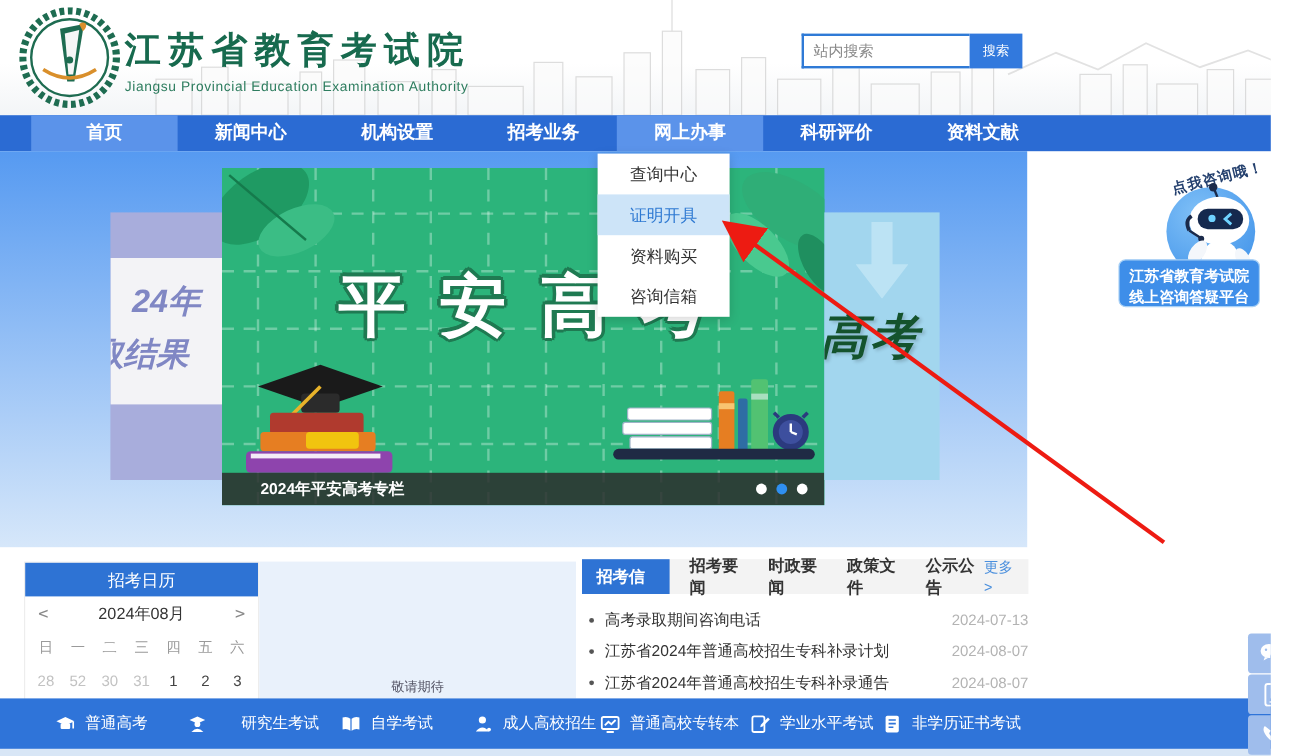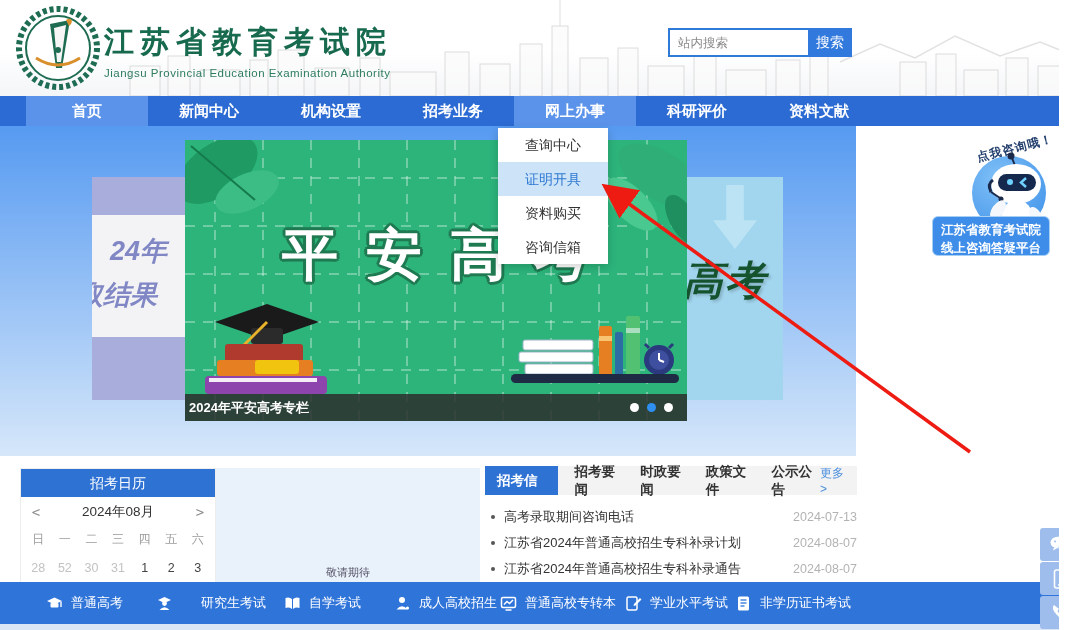--- a/index.html
+++ b/index.html
@@ -11,38 +11,38 @@
   
   .header { left:0; top:0; width:1080px; height:96px; background:linear-gradient(#ffffff 55%,#f3f5f7); }
   .sketch { left:0; top:0; width:1080px; height:96px; opacity:.7; }
   .logo { left:16px; top:6px; width:84px; height:84px; }
   .titleblock { left:104px; top:22px; }
   .site-title { font-size:30px; font-weight:bold; color:#176a4e; letter-spacing:6px; }
   .site-sub { margin-top:4px; font-size:11.5px; color:#2e7d5f; letter-spacing:.5px; }
   .searchbox { left:668px; top:28px; width:184px; height:29px; display:flex; }
   .searchbox input { width:140px; height:29px; border:2px solid #2f7ad6; border-right:none; padding:0 8px; font-size:12.5px; color:#333; outline:none; background:#fff; }
   .searchbox input::placeholder { color:#8a8a8a; }
-  .search-btn { width:44px; height:29px; background:#3279dd; color:#fff; border:none; font-size:14px; cursor:pointer; }
+  .search-btn { width:44px; height:29px; background:#3279dd; color:#fff; border:none; font-size:11px; cursor:pointer; }
 
   
   .navbar { left:0; top:96px; width:1080px; height:30px; background:#2b6bd3; display:flex; padding-left:26px; }
   .nav-item { width:122px; height:30px; line-height:30px; text-align:center; color:#fff; font-size:15px; font-weight:bold; cursor:pointer; }
   .nav-item.active { background:#5b93ea; }
 
   
   .hero { left:0; top:126px; width:1080px; height:330px; }
   .hero-grad { left:0; top:0; width:856px; height:330px; background:linear-gradient(#569af1,#d6e7fa); }
   .prev-slide { left:92px; top:51px; width:93px; height:223px; background:#a8addc; overflow:hidden; }
   .prev-strip { left:0; top:38px; width:93px; height:122px; background:#f3f3f6; overflow:hidden; }
   .prev-text { margin-top:14px; margin-left:-16px; font-style:italic; font-weight:900; font-size:27px; color:#8087c4; line-height:44px; white-space:nowrap; }
   .main-slide { left:185px; top:14px; width:502px; height:281px; background:#2cb47b; overflow:hidden; }
   .slide-title { left:0; top:78px; width:502px; text-align:center; font-size:56px; font-weight:900; letter-spacing:28px; padding-left:28px; color:#fff;
     text-shadow:-3px 0 #1f7a52, 3px 0 #1f7a52, 0 -3px #1f7a52, 0 3px #1f7a52, -2px -2px #1f7a52, 2px 2px #1f7a52, -2px 2px #1f7a52, 2px -2px #1f7a52; }
   .caption-bar { left:0; bottom:0; width:502px; height:27px; background:rgba(45,45,45,.85); }
-  .caption-text { left:4px; top:0; line-height:27px; font-size:13px; font-weight:bold; color:#fff; }
+  .caption-text { left:32px; top:0; line-height:27px; font-size:13px; font-weight:bold; color:#fff; }
   .dots { right:14px; top:9px; display:flex; gap:8px; }
   .dot { width:9px; height:9px; border-radius:50%; background:#fff; cursor:pointer; }
   .dot.active { background:#2f8ff0; }
   .next-slide { left:687px; top:51px; width:96px; height:223px; background:#a2d6ee; overflow:hidden; }
   .next-arrow { left:26px; top:8px; width:44px; height:64px; background:#bce3f4; clip-path:polygon(30% 0,70% 0,70% 55%,100% 55%,50% 100%,0 55%,30% 55%); }
   .next-text { left:-4px; top:76px; font-style:italic; font-weight:900; font-size:40px; color:#14532d; letter-spacing:2px; white-space:nowrap; text-shadow:2px 2px 3px rgba(0,0,0,.18); }
 
   .robot-bubble { left:976px; top:14px; font-size:12px; font-weight:bold; color:#24406e; transform:rotate(-14deg); letter-spacing:1px; }
   .robot-circle { left:972px; top:30px; width:74px; height:74px; border-radius:50%; background:radial-gradient(circle at 35% 30%,#7fc0f7,#3c8fe8); }
   .robot-btn { left:932px; top:90px; width:118px; height:40px; background:#3e8ee9; border:1px solid #a8d0f5; border-radius:6px; color:#fff; font-size:12.5px; font-weight:bold; text-align:center; line-height:1.45; padding-top:4px; cursor:pointer; z-index:6; }

